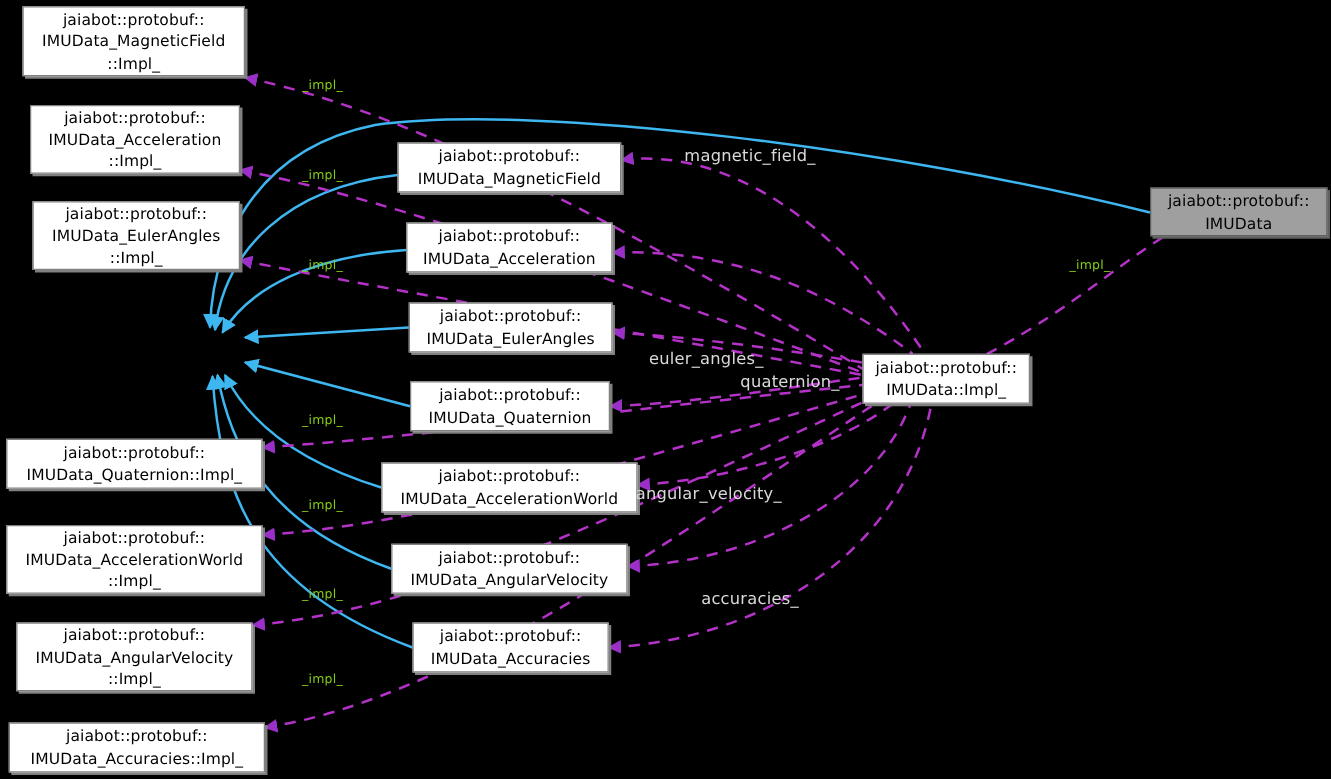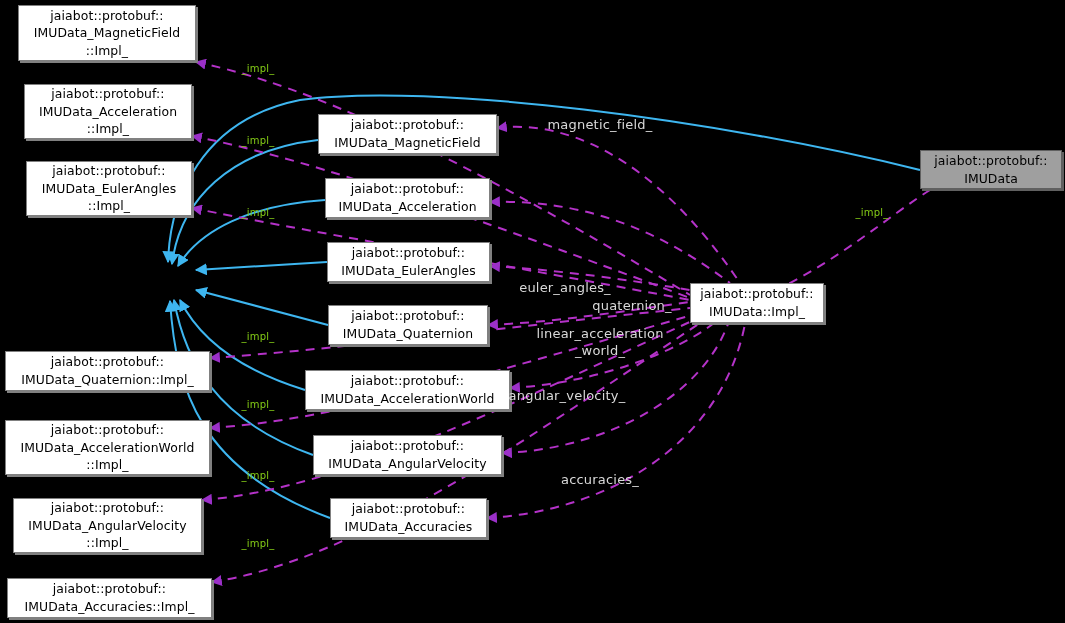--- a/index.html
+++ b/index.html
@@ -162,19 +162,17 @@
   <div class="edge-label impl" style="left:258px;top:141px;">_impl_</div>
   <div class="edge-label impl" style="left:258px;top:213px;">_impl_</div>
   <div class="edge-label impl" style="left:258px;top:337px;">_impl_</div>
   <div class="edge-label impl" style="left:258px;top:405px;">_impl_</div>
   <div class="edge-label impl" style="left:258px;top:476px;">_impl_</div>
   <div class="edge-label impl" style="left:258px;top:544px;">_impl_</div>
 
   <div class="edge-label" style="left:600px;top:125px;">magnetic_field_</div>
   <div class="edge-label" style="left:565px;top:268px;margin-top:20px;">euler_angles_</div>
   <div class="edge-label" style="left:600px;top:306px;margin-left:32px;">quaternion_</div>
-  <div class="edge-label" style="left:600px;top:342px;">linear_acceleration
-_world_</div>
   <div class="edge-label" style="left:567px;top:396px;">angular_velocity_</div>
   <div class="edge-label" style="left:600px;top:480px;">accuracies_</div>
   <div class="edge-label impl" style="left:872px;top:213px;">_impl_</div>
 
 </div>
 
 </body></html>

